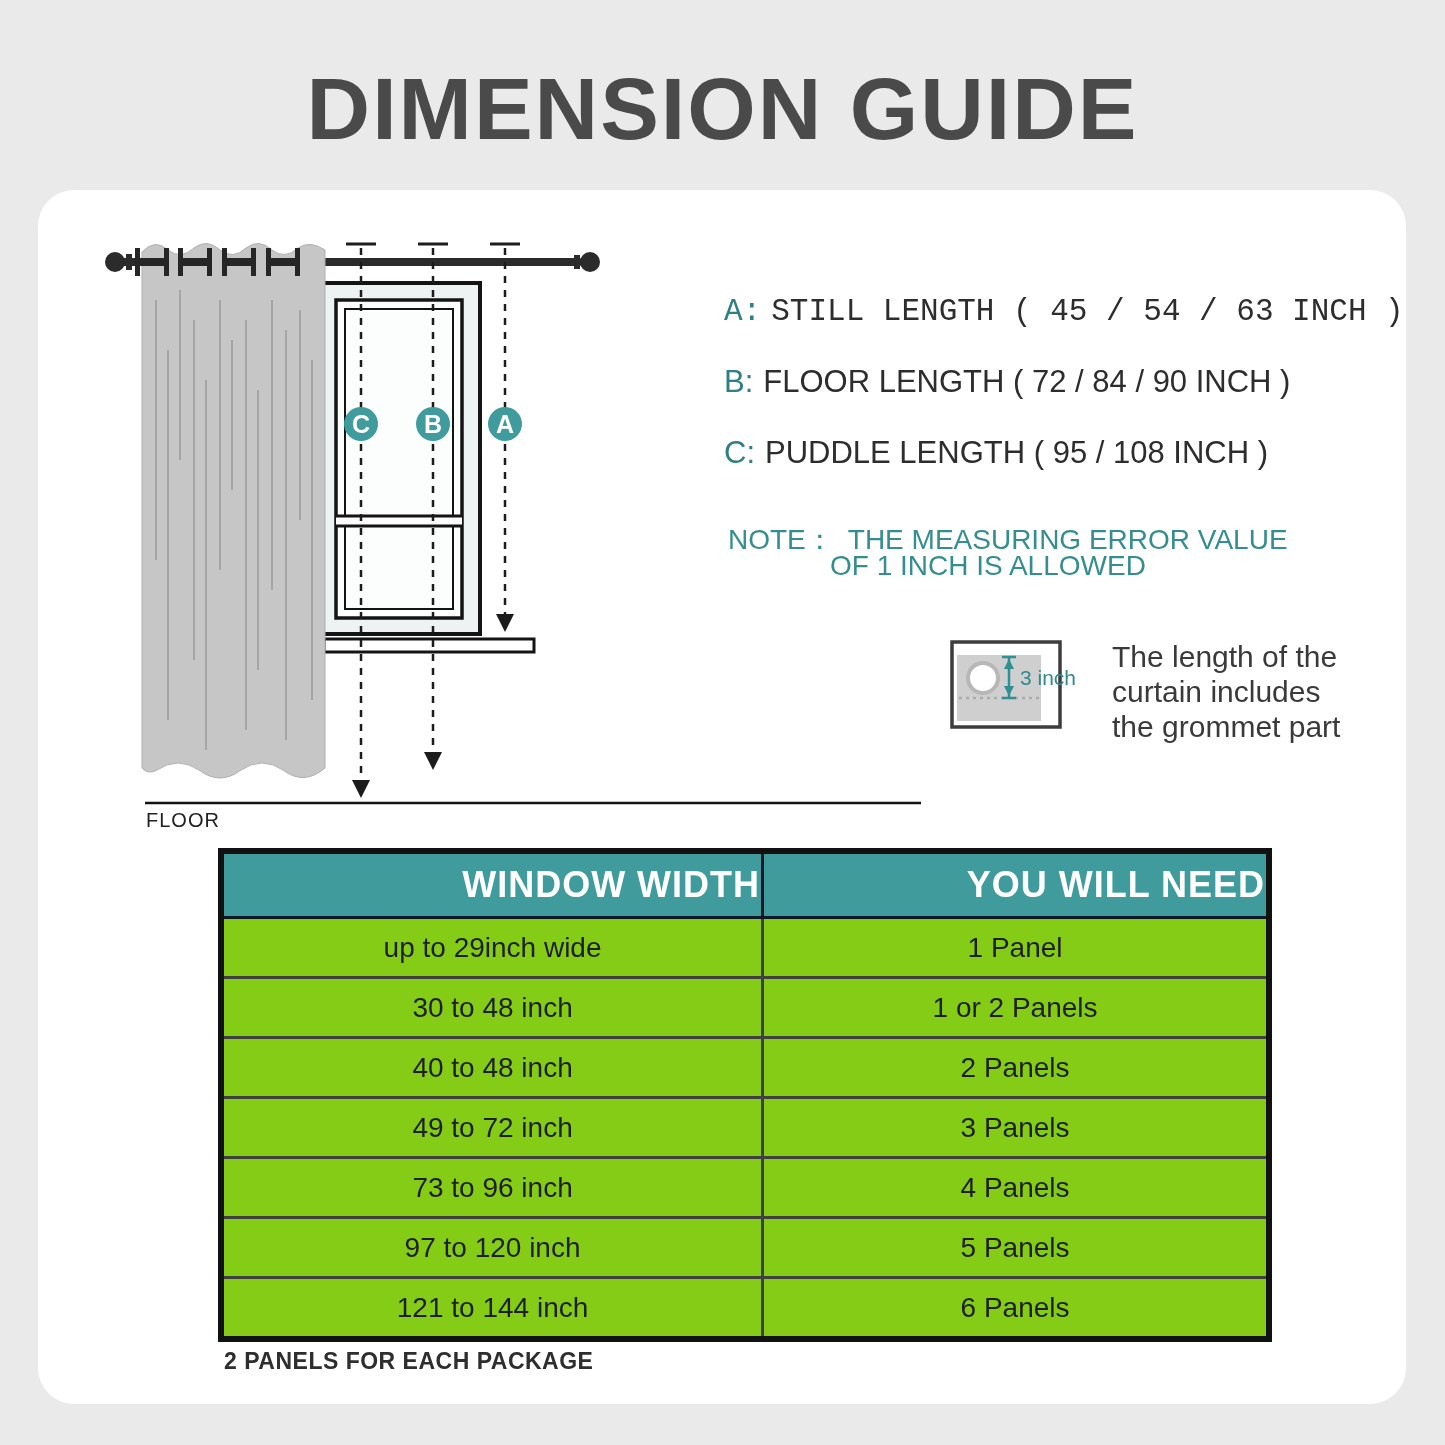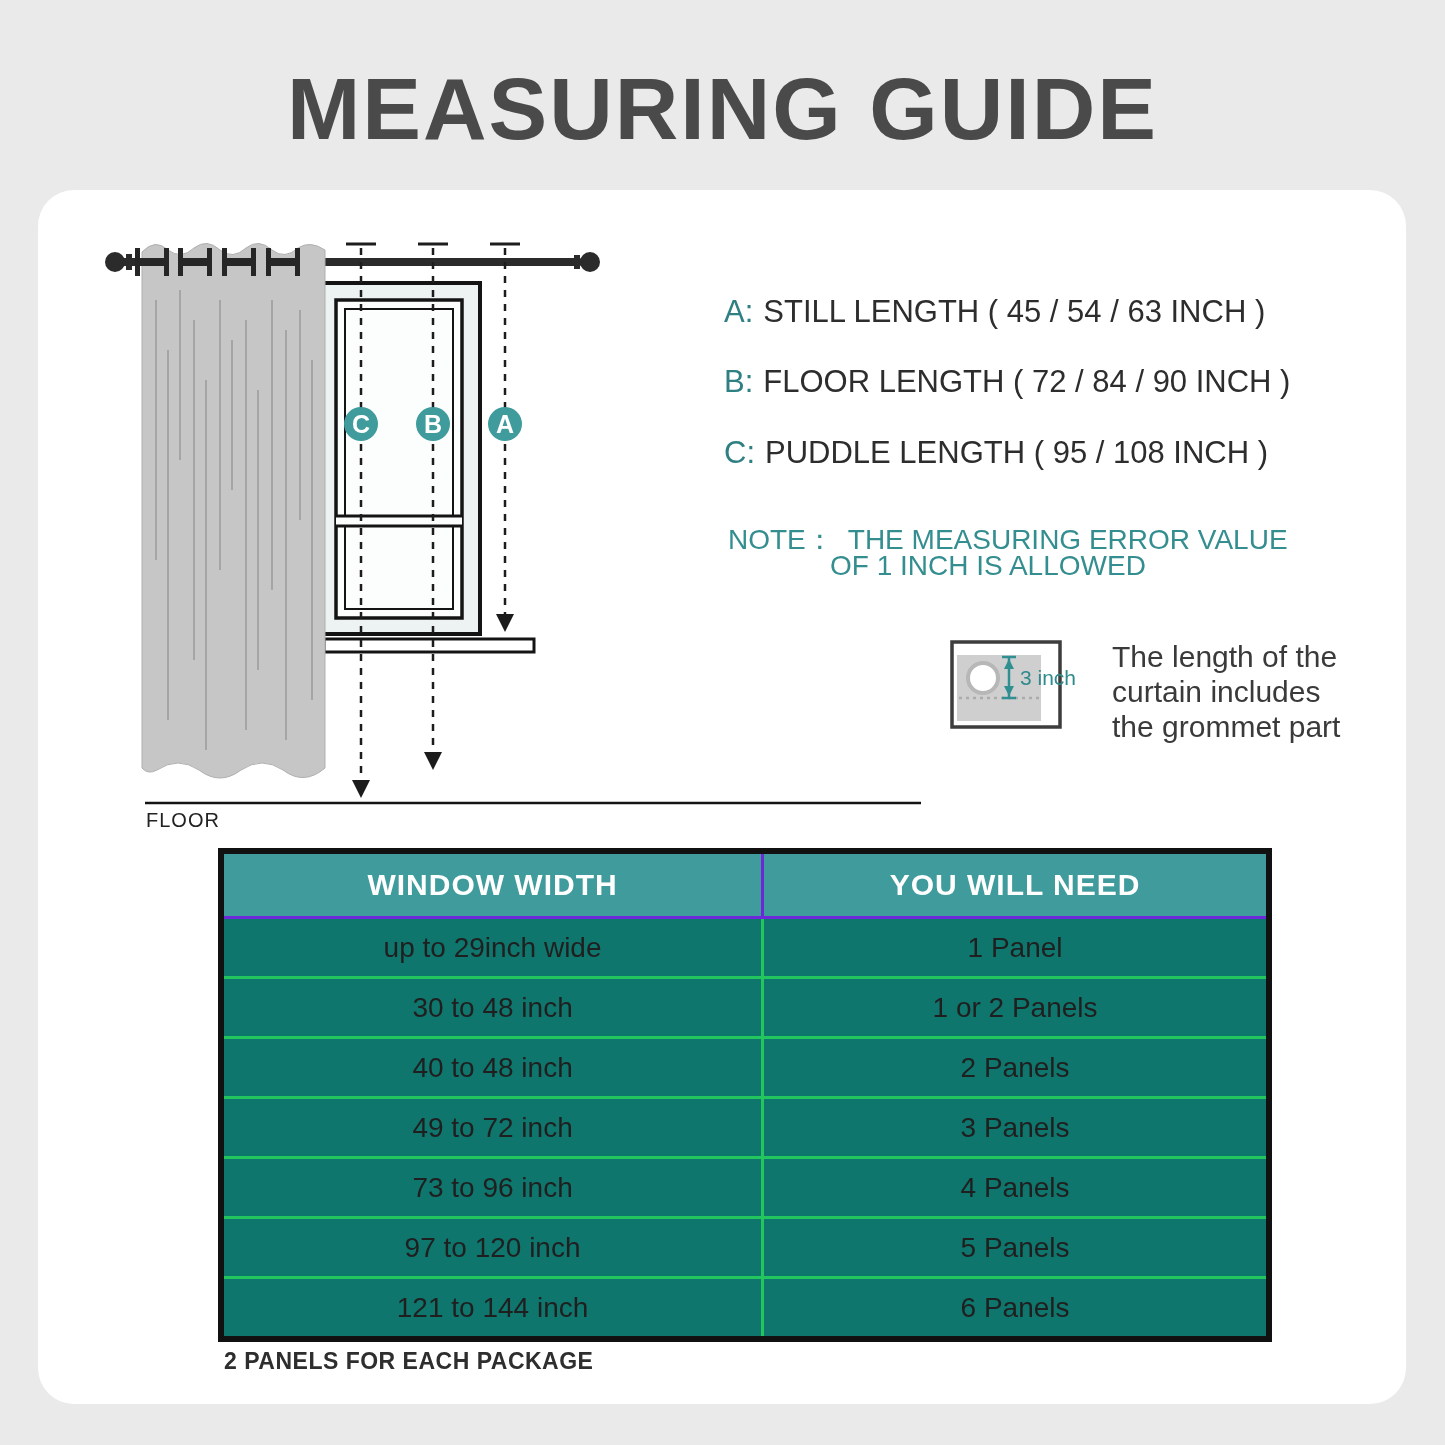--- a/index.html
+++ b/index.html
@@ -6,47 +6,47 @@
     background:#EAEAEA;font-family:"Liberation Sans","DejaVu Sans",sans-serif;}
   .page{position:relative;width:1445px;height:1445px;background:#EAEAEA;}
   .title{position:absolute;left:0;top:58px;width:1445px;text-align:center;
     font-size:88px;font-weight:bold;color:#4A4A4A;letter-spacing:2px;}
   .card{position:absolute;left:38px;top:190px;width:1368px;height:1214px;
     background:#FFFFFF;border-radius:36px;}
   .diagram-svg{position:absolute;left:62px;top:40px;}
   .length-list{position:absolute;left:686px;top:0;width:650px;}
   .length-row{position:absolute;left:0;font-size:31px;color:#2D2D2D;white-space:nowrap;}
   .length-row .letter{color:#2F8082;margin-right:10px;}
-  .row-a{top:104px;} .row-b{top:174px;} .row-c{top:245px;}
+  .row-a{top:104px;font-family:Liberation Mono, monospace;} .row-b{top:174px;} .row-c{top:245px;}
   .note-line{position:absolute;font-size:28px;color:#348E90;white-space:nowrap;}
   .note-1{left:690px;top:331px;}
   .note-2{left:792px;top:360px;}
   .note-label{margin-right:14px;}
   .grommet-svg{position:absolute;left:905px;top:448px;}
   .grommet-desc{position:absolute;left:1074px;top:449px;font-size:30px;
     color:#3A3A3A;line-height:35px;white-space:nowrap;}
   .grommet-tip{position:absolute;left:892px;top:549px;font-size:26px;
     color:#2F8F91;white-space:nowrap;}
   .size-table{position:absolute;left:180px;top:658px;width:1054px;
     border-collapse:collapse;border:6px solid #111;table-layout:fixed;}
-  .size-table th{background:#3F9B9C;color:#FFFFFF;font-size:30px;font-weight:bold;
-    letter-spacing:1px;height:60px;border:3px solid #6d28d9;text-align:center;}
-  .size-table td{font-size:28px;color:#1F1F1F;height:55px;border:3px solid #22c55e;
-    text-align:center;background:#0f766e;}
+  .size-table th{background:#3F9B9C;color:#FFFFFF;font-size:36px;font-weight:bold;
+    letter-spacing:1px;height:60px;border:3px solid #0f172a;text-align:right;}
+  .size-table td{font-size:28px;color:#1F1F1F;height:55px;border:3px solid #404040;
+    text-align:center;background:#84cc16;}
   .col-w{width:51.7%;} .col-n{width:48.3%;}
   .footer-note{position:absolute;left:186px;top:1158px;font-size:23px;
     font-weight:bold;color:#2E2E2E;letter-spacing:0.5px;white-space:nowrap;}
   svg text{font-family:"Liberation Sans","DejaVu Sans",sans-serif;}
 </style>
 </head>
 <body>
 
 <div class="page">
 
-  <div class="title">MEASURING GUIDE</div>
+  <div class="title">DIMENSION GUIDE</div>
 
   <div class="card">
 
     <svg class="diagram-svg" width="840" height="600" viewBox="0 0 840 600">
 
       <rect x="223" y="53" width="157" height="351" fill="#EDF2F3" stroke="#141414" stroke-width="4"></rect>
 
       <rect x="236" y="70" width="126" height="318" fill="#FCFDFD" stroke="#141414" stroke-width="3.5"></rect>
       <rect x="245" y="79" width="108" height="300" fill="none" stroke="#141414" stroke-width="2"></rect>
 

